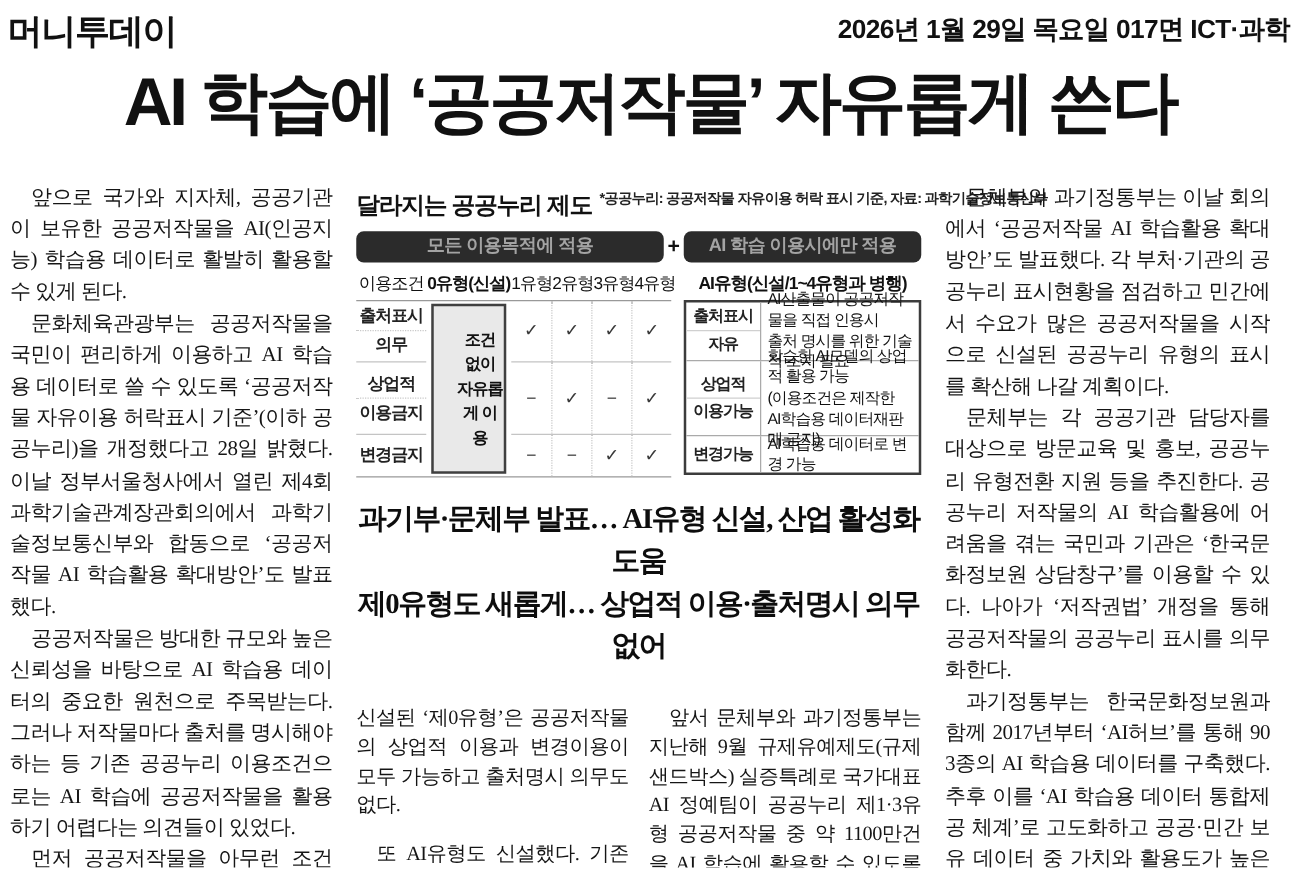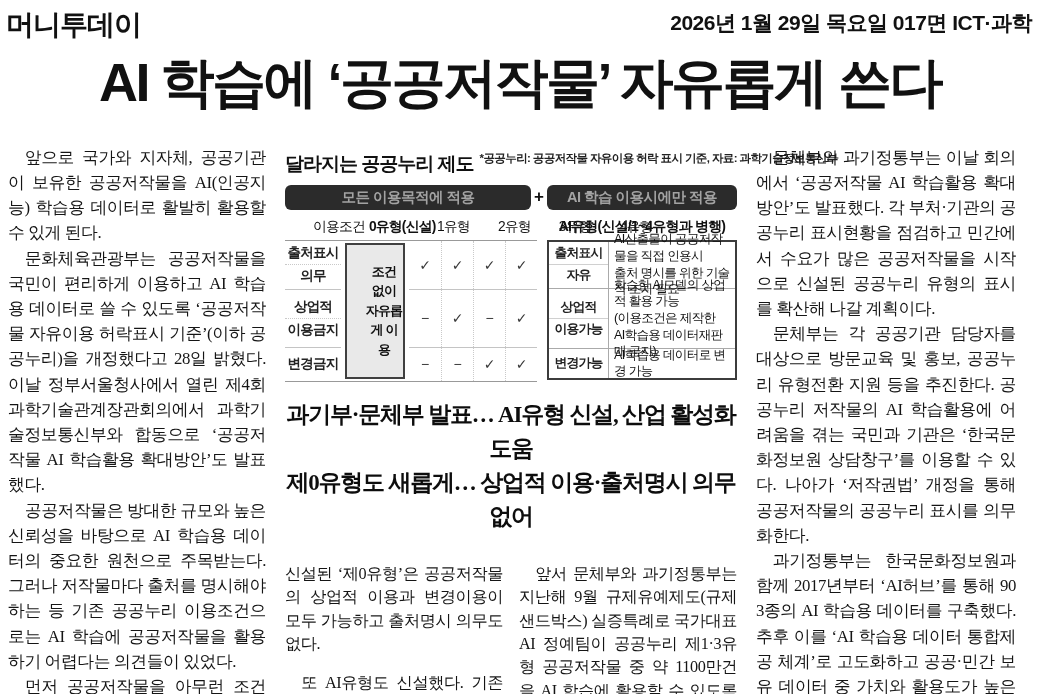--- a/index.html
+++ b/index.html
@@ -49,21 +49,21 @@
   .bar-left { width:246px; }
   .plus { width:16px; text-align:center; font-size:17px; font-weight:800; color:#111; }
   .bar-right { flex:1; }
   .ig-row { display:flex; gap:10px; margin-top:4px;
     font-family:"Liberation Sans","DejaVu Sans",sans-serif; }
   .lt-col { width:252px; }
   .rt-col { flex:1; }
   
   .lt-head, .lt-grid { display:grid; grid-template-columns:56px 68px 1fr 1fr 1fr 1fr; }
   .lt-head { align-items:center; height:26px; font-size:13.8px; letter-spacing:-0.8px; }
-  .lt-head .h { text-align:center; white-space:nowrap;margin-left:28px; }
+  .lt-head .h { text-align:center; white-space:nowrap; }
   .lt-head .h0 { font-weight:800; }
   .lt-grid { grid-template-rows:48px 58px 34px; border-top:1px solid #999; border-bottom:1px solid #999; }
   .lt-label { display:flex; flex-direction:column; justify-content:center; align-items:center;
     font-size:13.5px; font-weight:600; letter-spacing:-0.8px; color:#222; }
   .lt-label .l2 { border-top:1px dotted #c9c9c9; width:100%; text-align:center; padding-top:2px; margin-top:2px; }
   .lt-cell { display:flex; align-items:center; justify-content:center; font-size:14px; color:#3a3a3a; }
   .dotted-l { border-left:1px dotted #c9c9c9; }
   .row-line { border-top:1px solid #c4c4c4; }
   .type0-box {
     grid-column:2; grid-row:1 / span 3; margin:2px 4px;

